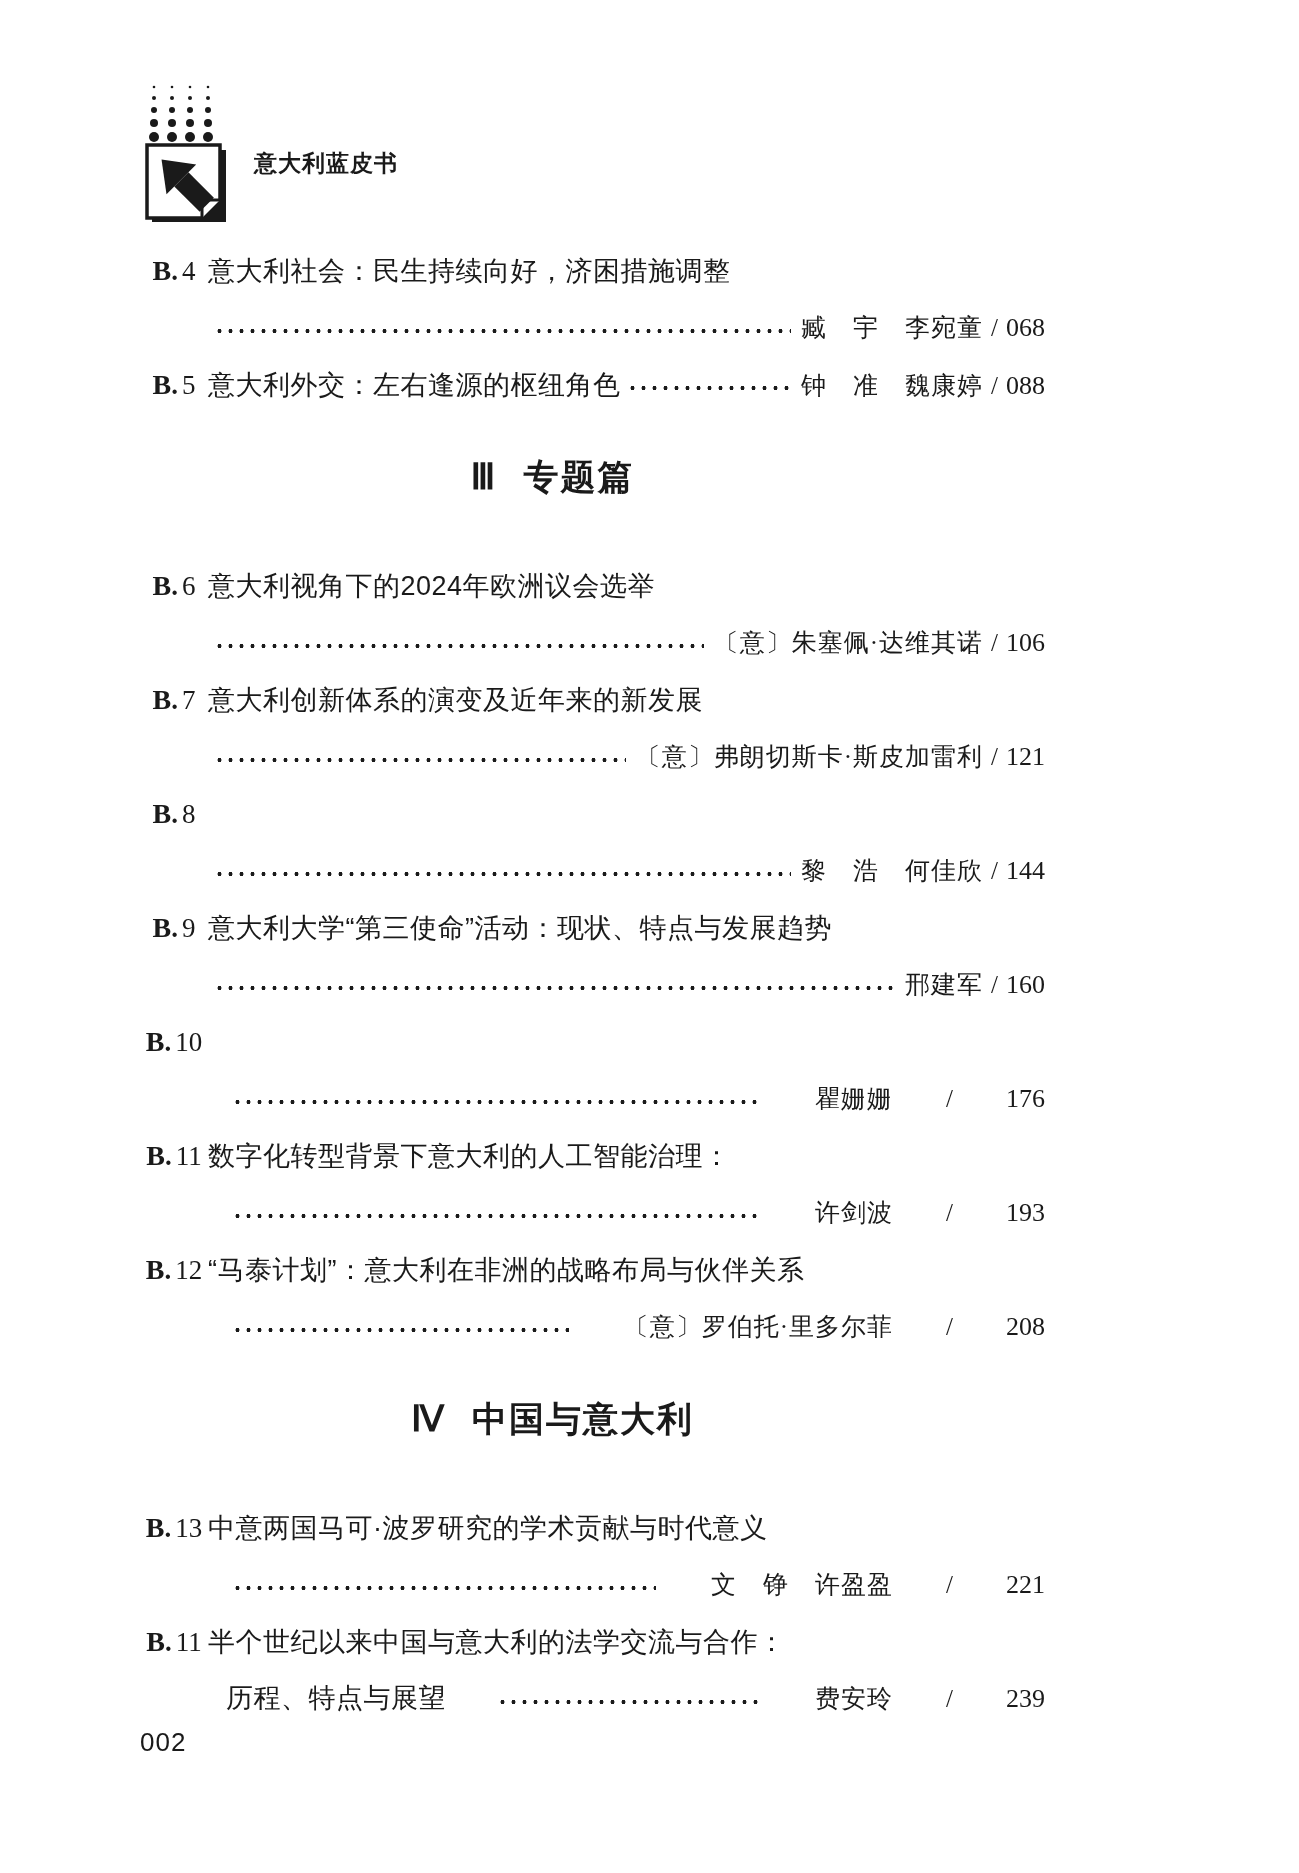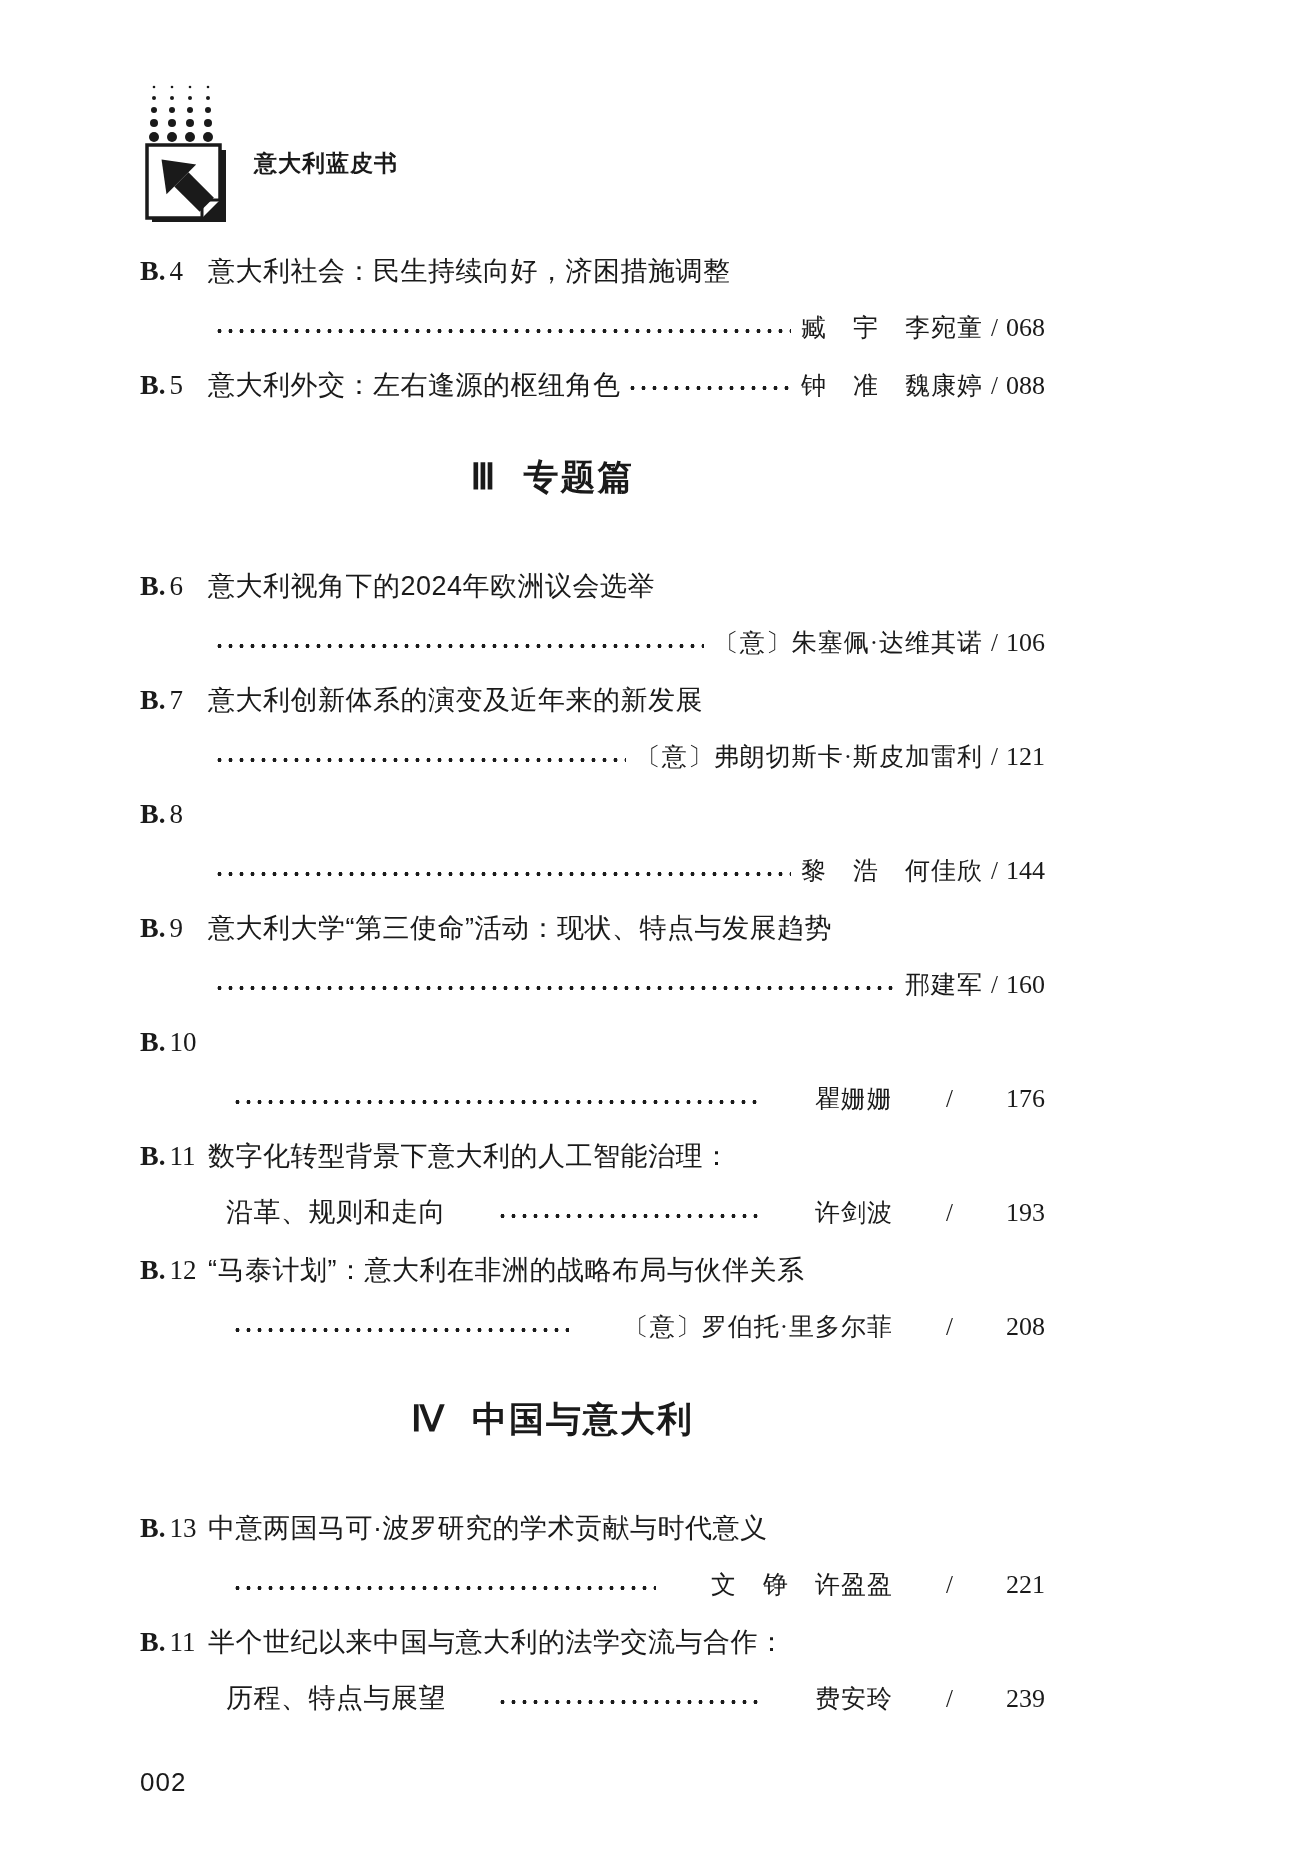--- a/index.html
+++ b/index.html
@@ -29,20 +29,21 @@
     font-family: "Liberation Sans", sans-serif;
   }
   
   .toc { }
   .line {
     display: flex;
     align-items: baseline;
     height: 57px;
     line-height: 57px;
     font-size: 27px;
+    text-align: center;
   }
   .elabel {
     font-family: "Liberation Serif", serif;
     min-width: 68px;
     white-space: nowrap;
   }
   .elabel .eB { font-weight: bold; font-size: 28px; }
   .elabel .edot { font-weight: bold; }
   .elabel .enum { font-family: "Liberation Serif", serif; margin-left: 4px; }
   .etitle {
@@ -78,21 +79,20 @@
     font-weight: bold;
     font-size: 35px;
     height: 48px; line-height: 48px;
     margin: 40px 80px 56px 0;
     letter-spacing: 2px;
   }
   .section-heading .numeral { margin-right: 26px; font-size: 36px; }
   .section-heading .sh-title { font-family: "Liberation Sans", sans-serif; font-weight: bold; }
   
   .folio {
-    margin-top: 40px;
     font-size: 26px;
     font-family: "Liberation Sans", sans-serif;
     letter-spacing: 1px;
   }
 </style>
 </head>
 <body>
 
 <div class="page">
 
@@ -217,21 +217,20 @@
           <span class="esep">/</span>
           <span class="epage">176</span>
         </div>
       </div>
       <div class="entry">
         <div class="line l1">
           <span class="elabel"><span class="eB">B</span><span class="edot">.</span><span class="enum">11</span></span>
           <span class="etitle">数字化转型背景下意大利的人工智能治理：</span>
         </div>
         <div class="line cont indent-2">
-          <span class="etitle">沿革、规则和走向</span>
           <span class="leader"></span>
           <span class="ewho">许剑波</span>
           <span class="esep">/</span>
           <span class="epage">193</span>
         </div>
       </div>
       <div class="entry">
         <div class="line l1">
           <span class="elabel"><span class="eB">B</span><span class="edot">.</span><span class="enum">12</span></span>
           <span class="etitle">“马泰计划”：意大利在非洲的战略布局与伙伴关系</span>

